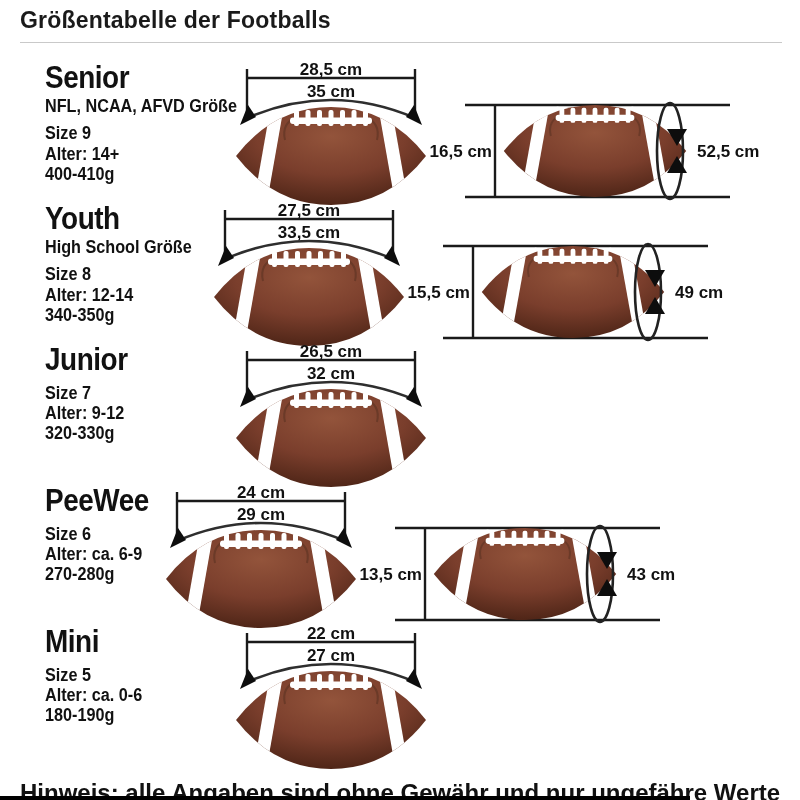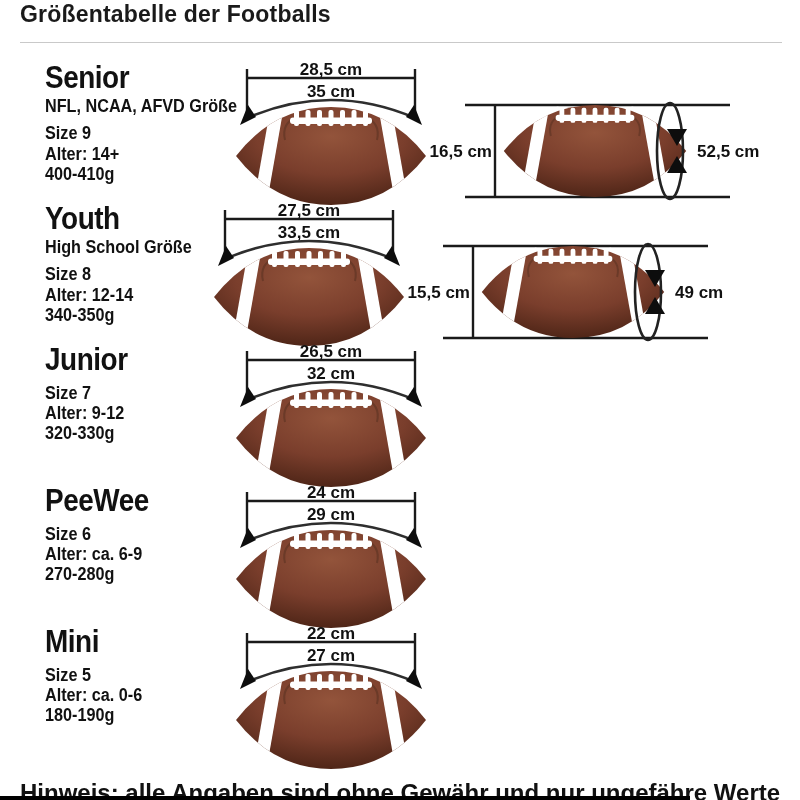--- a/index.html
+++ b/index.html
@@ -1,21 +1,21 @@
 <!DOCTYPE html>
 <html><head>
 <meta charset="utf-8">
 <style>
   * { margin:0; padding:0; box-sizing:border-box; }
   html,body { width:800px; height:800px; }
   body {
     position:relative; background:#ffffff; color:#111;
     font-family:"Liberation Sans", sans-serif; overflow:hidden;
   }
-  .title { position:absolute; top:1px; left:20px; font-size:23px; font-weight:700; color:#1a1a1a; letter-spacing:.2px; }
+  .title { position:absolute; top:7px; left:20px; font-size:23px; font-weight:700; color:#1a1a1a; letter-spacing:.2px; }
   .title-rule { position:absolute; top:42px; left:20px; width:762px; height:1px; background:#c9c9c9; }
   .rows { position:absolute; top:55px; left:0; width:640px; }
   .row { display:flex; height:141px; }
   .col-info { width:230px; padding:7px 0 0 45px; }
   .info-inner { transform:scaleX(.9); transform-origin:0 0; white-space:nowrap; }
   .name { font-size:31px; font-weight:700; line-height:1.02; letter-spacing:-.5px; }
   .sub { font-size:18px; font-weight:700; line-height:1.15; margin-top:2px; }
   .sub:empty { display:none; }
   .details { margin-top:7px; }
   .detail { font-size:18px; font-weight:700; line-height:1.13; }
@@ -207,20 +207,35 @@
         <line x1="185" y1="14" x2="185" y2="58" class="mline"></line>
         <text x="101" y="42" text-anchor="middle" class="mlabel">29 cm</text>
         <path d="M 17 63 Q 101 27 185 63" class="arc"></path>
         <path d="M 10 70 L 26 62 L 18 50 Z" class="arrow"></path>
         <path d="M 192 70 L 176 62 L 184 50 Z" class="arrow"></path>
         <g transform="translate(101,101)">
             <use href="#football"></use>
           </g>
       </svg>
     </div>
+    <div class="col-right">
+      <svg width="360" height="150" viewBox="0 0 360 150">
+        <line x1="25" y1="50" x2="290" y2="50" class="mline"></line>
+        <line x1="25" y1="142" x2="290" y2="142" class="mline"></line>
+        <line x1="55" y1="50" x2="55" y2="142" class="mline"></line>
+        <text x="52" y="102" text-anchor="end" class="mlabel">13,5 cm</text>
+        <g transform="translate(155,96) scale(0.96,0.94)">
+            <use href="#football"></use>
+          </g>
+        <ellipse cx="230" cy="96" rx="13" ry="48" class="ring"></ellipse>
+        <path d="M 227 74 L 247 74 L 237 91 Z" class="arrow"></path>
+        <path d="M 227 118 L 247 118 L 237 101 Z" class="arrow"></path>
+        <text x="257" y="102" text-anchor="start" class="mlabel">43 cm</text>
+      </svg>
+    </div>
   </div>
 
   <div class="row">
     <div class="col-info">
       <div class="info-inner">
         <div class="name">Mini</div>
 
         <div class="details">
           <div class="detail">Size 5</div>
           <div class="detail">Alter: ca. 0-6</div>

